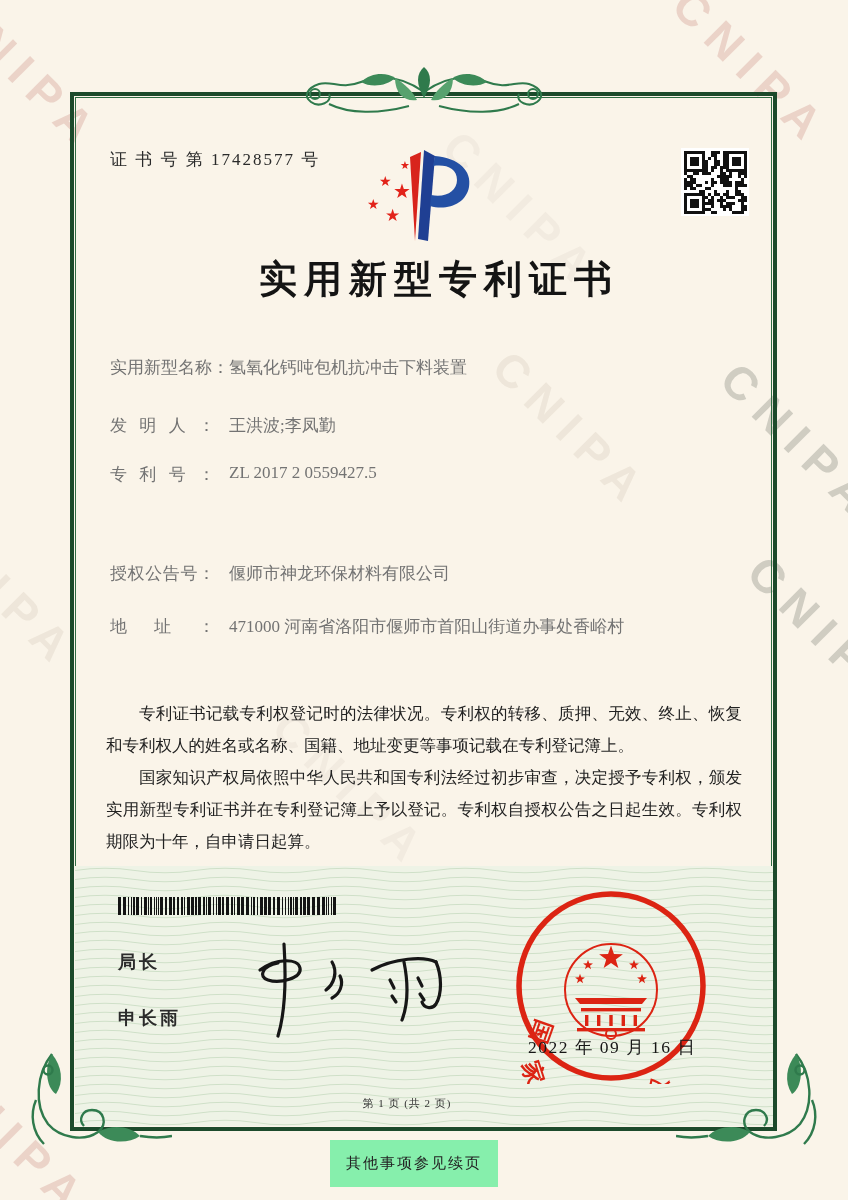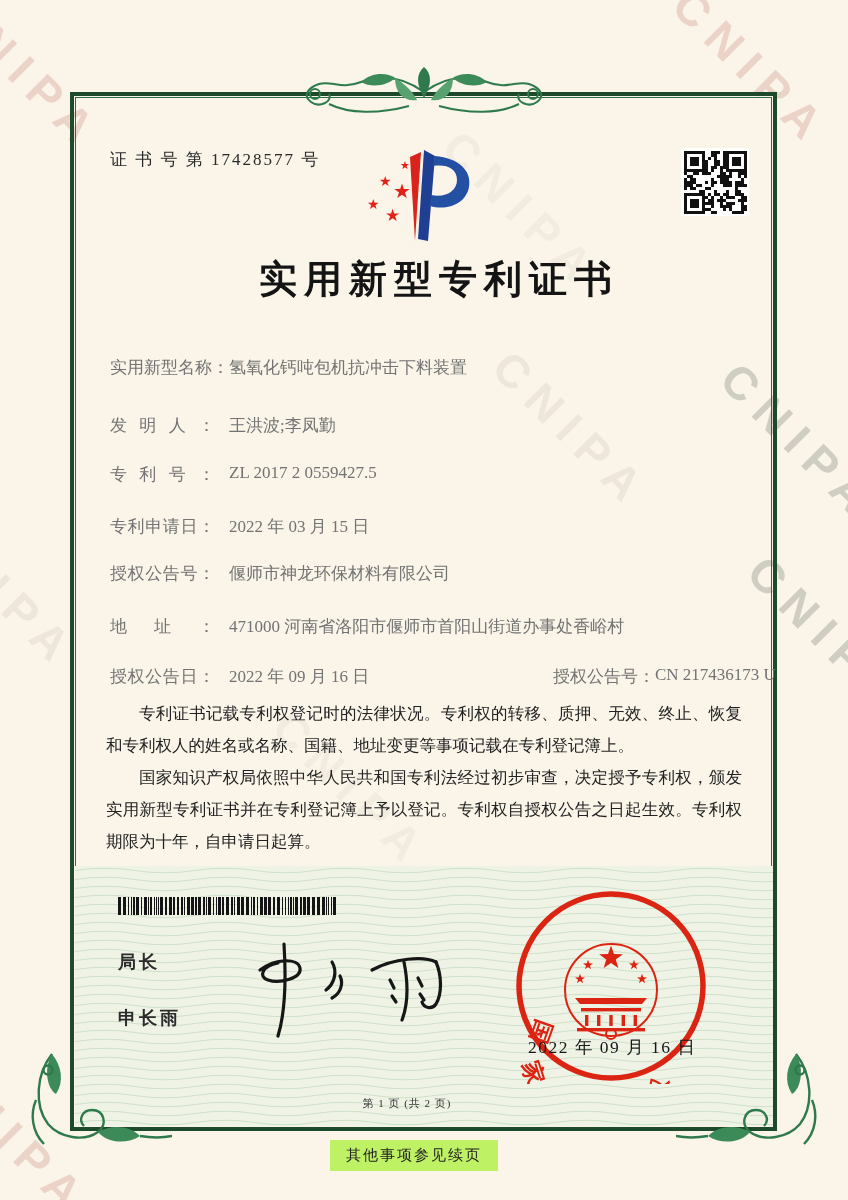--- a/index.html
+++ b/index.html
@@ -57,22 +57,22 @@
   .director-name{position:absolute;left:118px;top:1006px;font-size:18px;color:#2b2b2b;
                  font-family:Liberation Sans, sans-serif;font-weight:600;letter-spacing:3px;}
   .signature{position:absolute;left:232px;top:932px;width:220px;height:112px;}
 
   .seal{position:absolute;left:513px;top:888px;width:196px;height:196px;z-index:4;}
   .seal-date{position:absolute;left:528px;top:1035px;width:200px;font-size:17.5px;
              letter-spacing:1.5px;color:#161616;z-index:5;white-space:nowrap;}
 
   .page-indicator{position:absolute;left:0;top:1096px;width:814px;text-align:center;
                   font-size:11px;color:#333;letter-spacing:1px;}
-  .continuation{position:absolute;left:330px;top:1140px;background:#bef264;
-                padding:6px 16px;font-size:15px;color:#222;letter-spacing:2px;z-index:4;text-align:right;}
+  .continuation{position:absolute;left:330px;top:1140px;background:#86efac;
+                padding:14px 16px;font-size:15px;color:#222;letter-spacing:2px;z-index:4;text-align:right;}
 </style>
 </head>
 <body>
 
 <div class="page">
 
   <span class="wm wm-pink" style="left:-28px;top:-18px;">CNIPA</span>
   <span class="wm wm-pink" style="left:700px;top:-22px;">CNIPA</span>
   <span class="wm wm-ghost" style="left:470px;top:120px;">CNIPA</span>
   <span class="wm wm-faint" style="left:520px;top:340px;">CNIPA</span>
@@ -403,34 +403,25 @@
 
     <div class="row" style="top:356px;">
       <span class="lbl">实用新型名称：</span><span class="val">氢氧化钙吨包机抗冲击下料装置</span>
     </div>
     <div class="row" style="top:414px;">
       <span class="lbl">发明人：</span><span class="val">王洪波;李凤勤</span>
     </div>
     <div class="row" style="top:463px;">
       <span class="lbl">专利号：</span><span class="val">ZL 2017 2 0559427.5</span>
     </div>
-    <div class="row" style="top:515px;">
-      <span class="lbl">专利申请日：</span><span class="val">2022 年 03 月 15 日</span>
-    </div>
     <div class="row" style="top:562px;">
       <span class="lbl">授权公告号：</span><span class="val">偃师市神龙环保材料有限公司</span>
     </div>
     <div class="row" style="top:615px;">
       <span class="lbl">地址：</span><span class="val">471000 河南省洛阳市偃师市首阳山街道办事处香峪村</span>
-    </div>
-    <div class="row" style="top:665px;width:640px;">
-      <span class="lbl">授权公告日：</span><span class="val">2022 年 09 月 16 日</span>
-      <span class="row2">
-        <span class="lbl narrow">授权公告号：</span><span class="val">CN 217436173 U</span>
-      </span>
     </div>
 
     <div class="paras">
       <p>专利证书记载专利权登记时的法律状况。专利权的转移、质押、无效、终止、恢复和专利权人的姓名或名称、国籍、地址变更等事项记载在专利登记簿上。</p>
       <p>国家知识产权局依照中华人民共和国专利法经过初步审查，决定授予专利权，颁发实用新型专利证书并在专利登记簿上予以登记。专利权自授权公告之日起生效。专利权期限为十年，自申请日起算。</p>
     </div>
 
     <svg class="barcode" width="218" height="18" viewBox="0 0 218 18">
         <g fill="#141414">
           <rect x="0" y="0" width="3" height="18"></rect>

